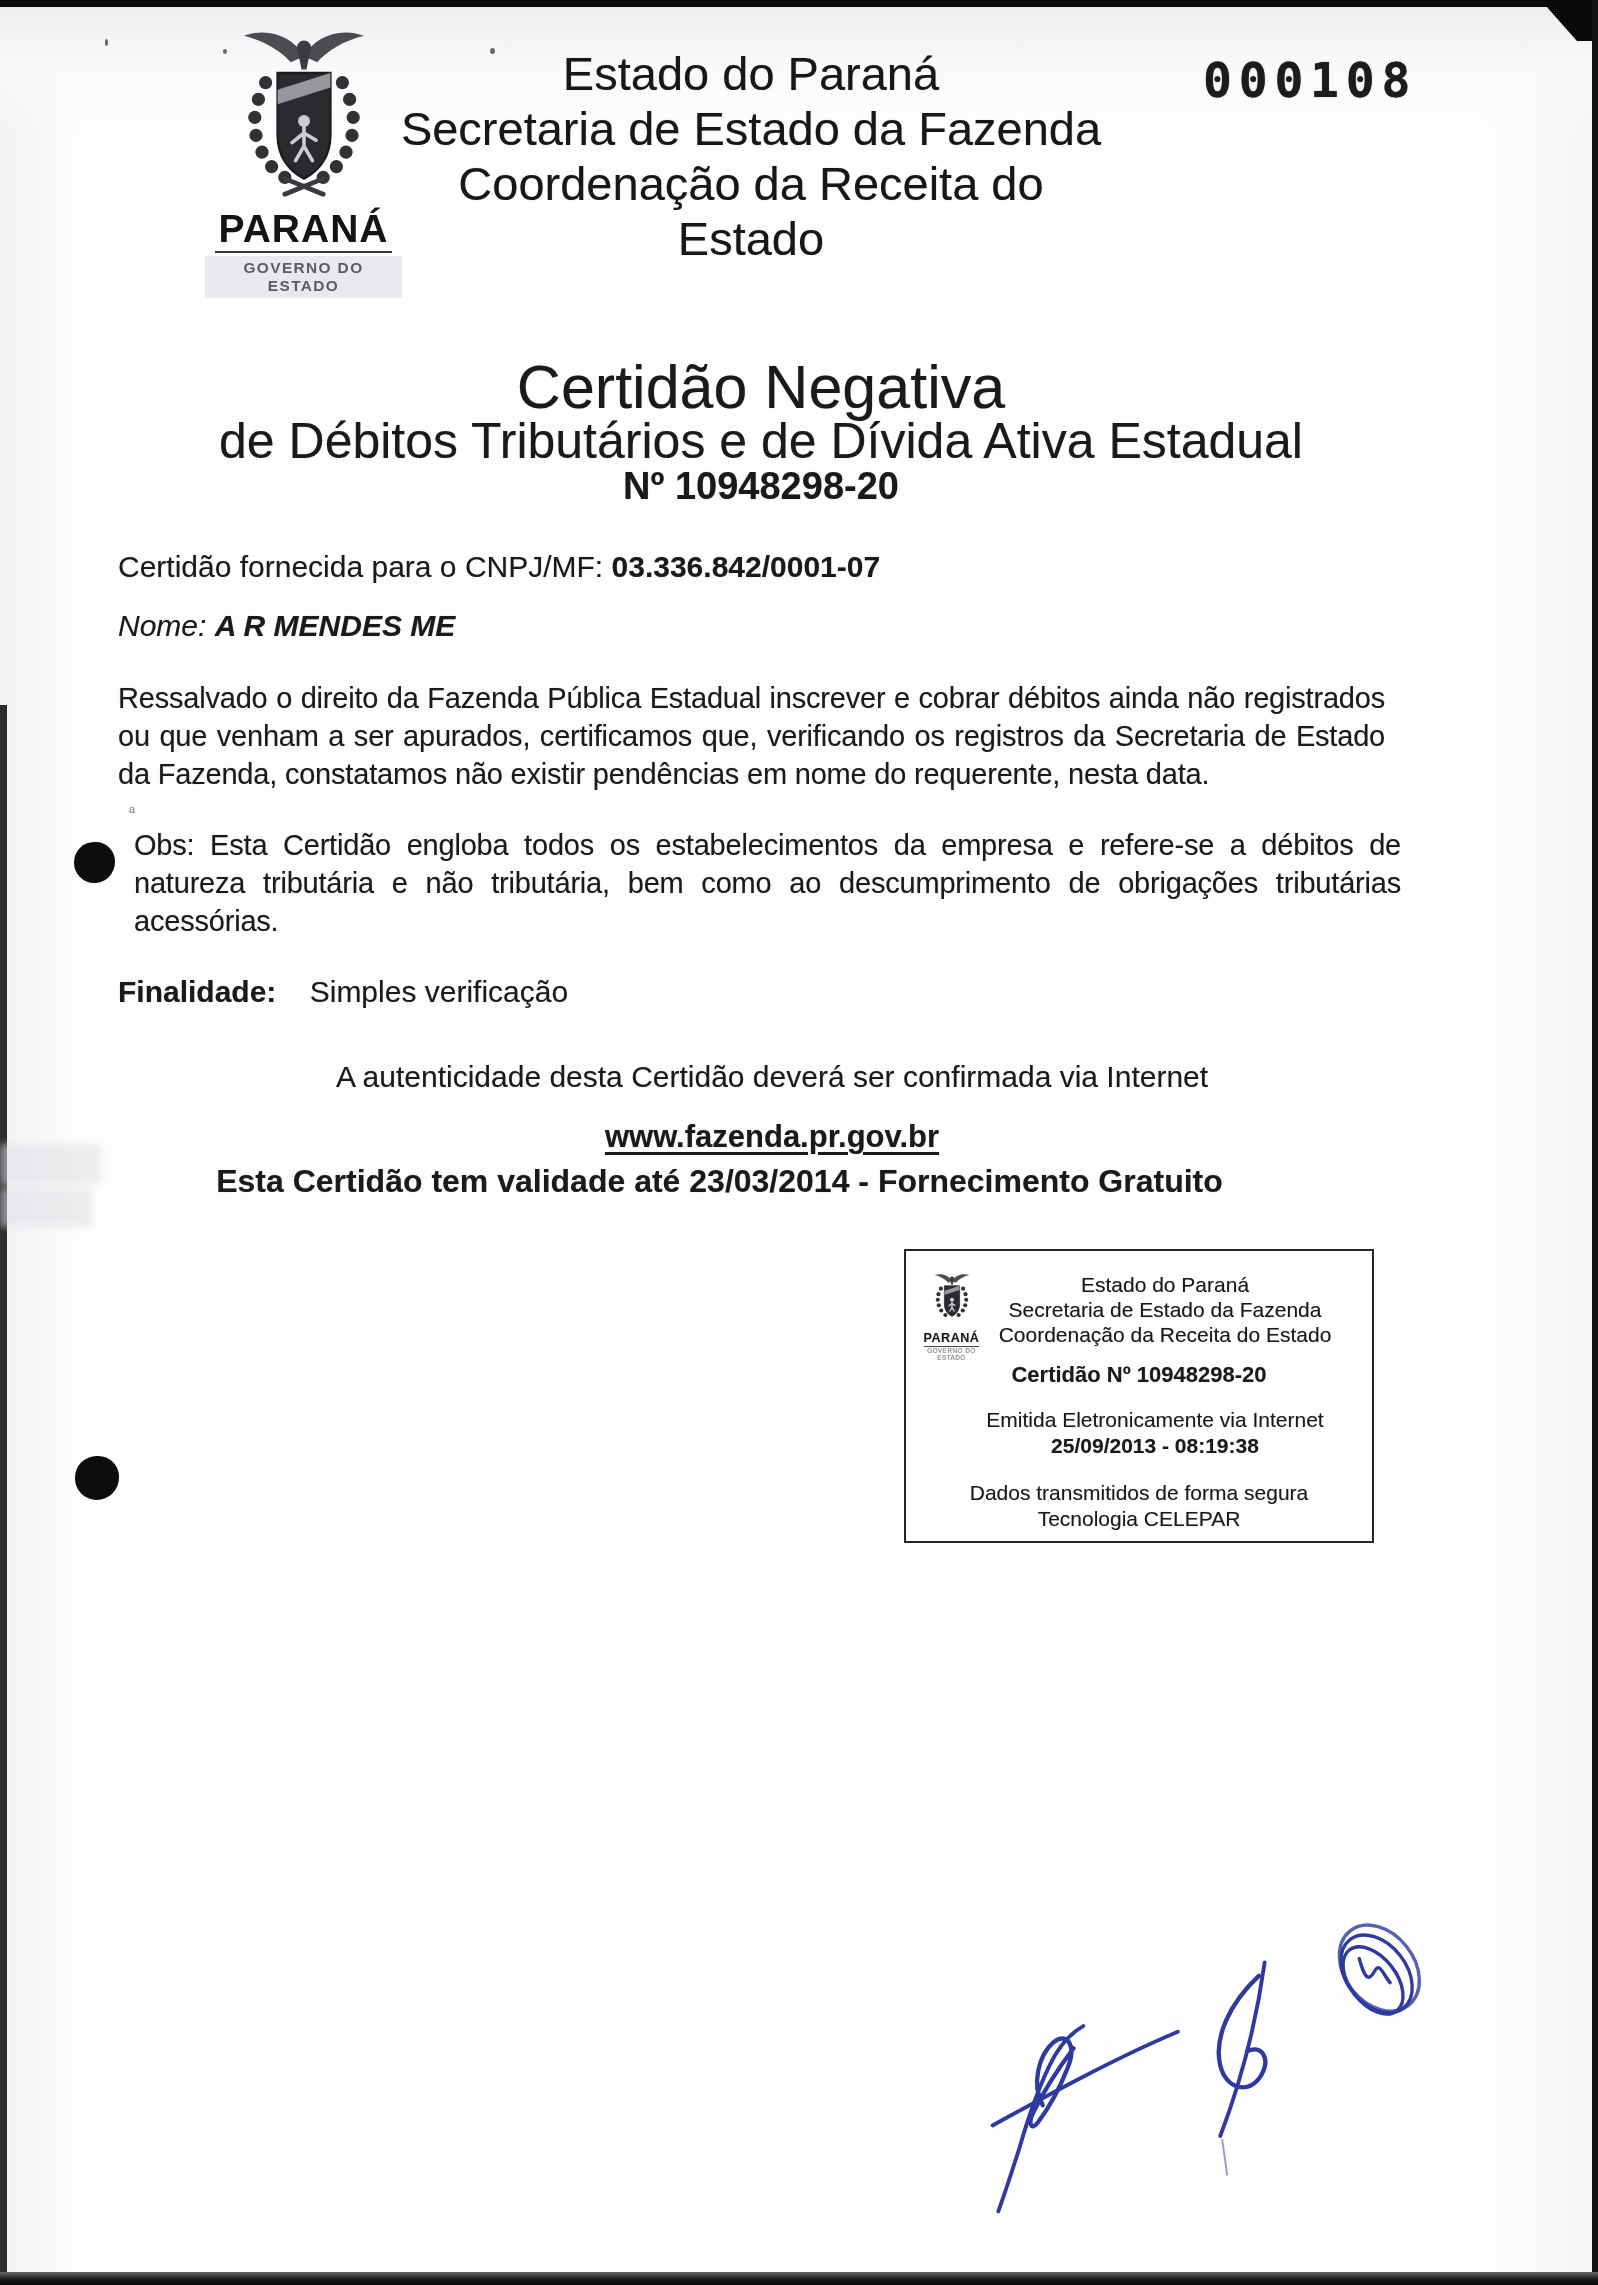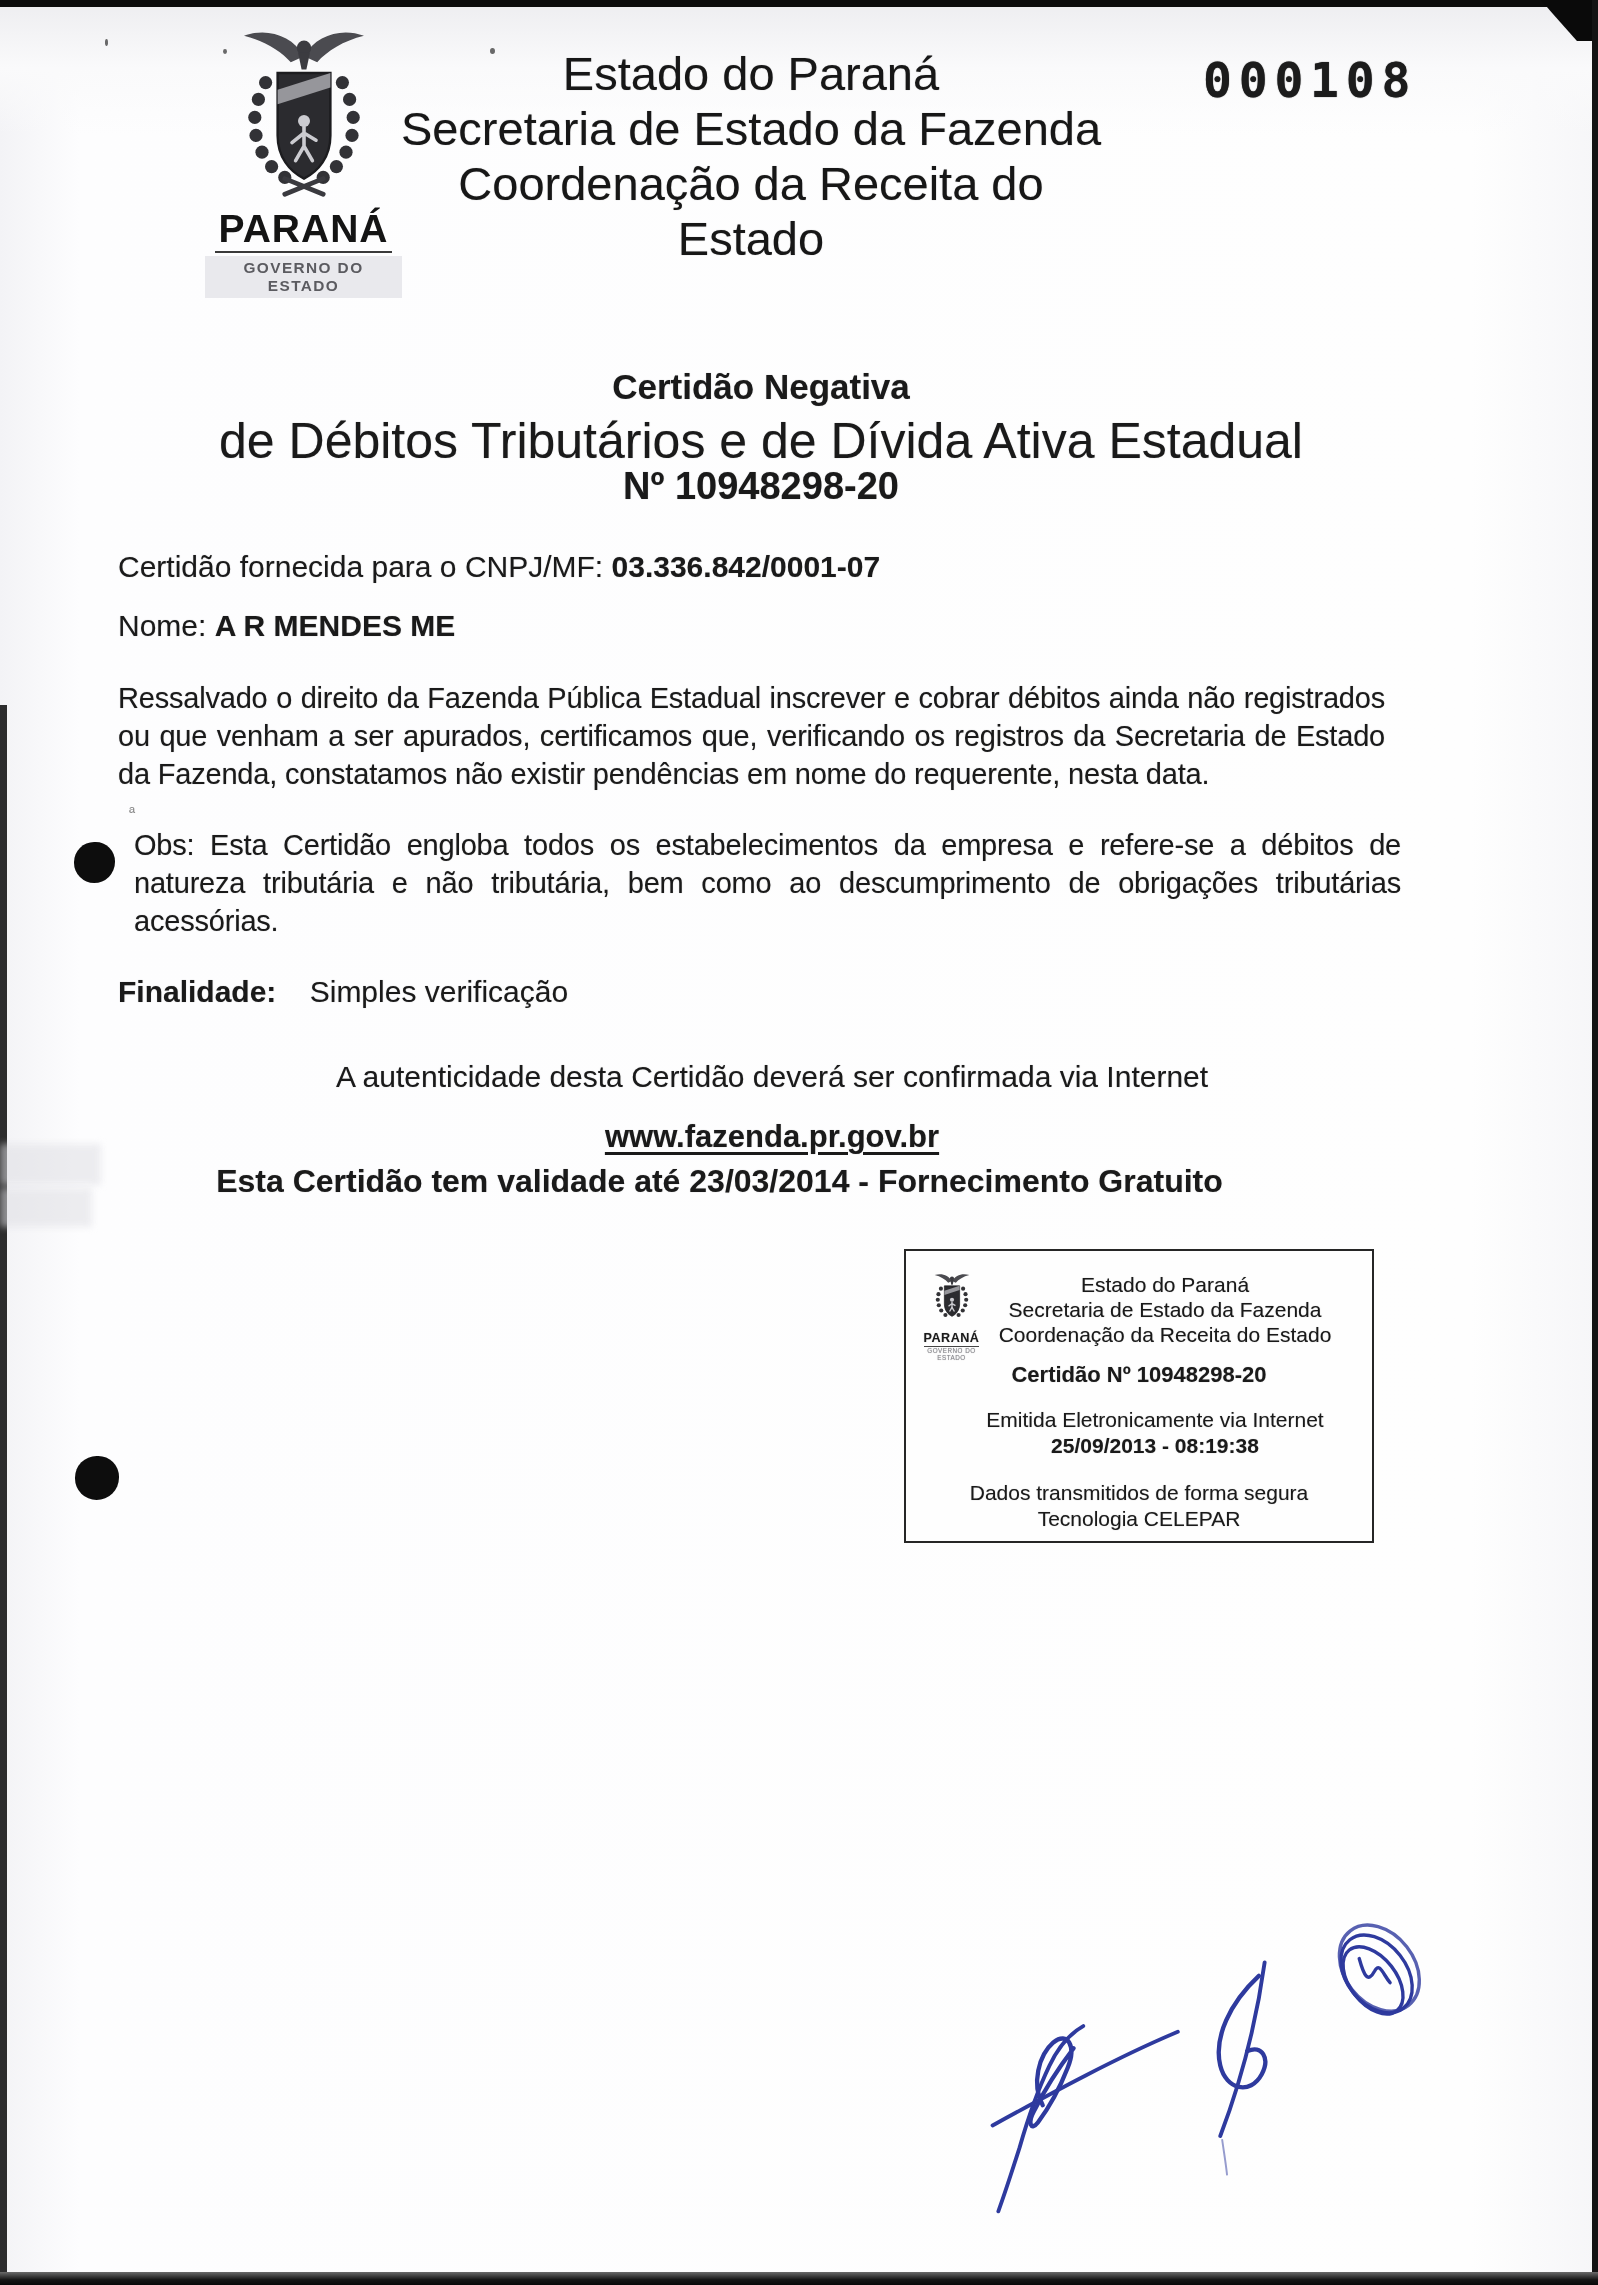--- a/index.html
+++ b/index.html
@@ -26,21 +26,21 @@
   .logo-block{left:205px;top:25px;width:197px;text-align:center;}
   .logo-wordmark{display:inline-block;font-weight:700;font-size:39px;letter-spacing:1px;color:#141414;
     border-bottom:2.9px solid #3a3a3a;padding:0 3.9px 2.9px 3.9px;line-height:39px;}
   .logo-subtitle{margin-top:2.9px;font-size:15.4px;letter-spacing:1.4px;color:#5b5b60;background:#e9e9ed;
     padding:2.9px 1.9px;font-variant:small-caps;font-weight:700;}
   .org-lines{left:394px;top:46px;width:714px;text-align:center;font-size:47px;line-height:55px;color:#171717;}
   .page-stamp{left:1203px;top:52px;font-family:"DejaVu Sans Mono", monospace;font-size:48px;font-weight:700;
     letter-spacing:6.8px;color:#1c1c1c;text-shadow:0 0 1px #333;}
   
   .title-block{left:124px;top:357px;width:1274px;text-align:center;}
-  .title-main{font-size:35px;font-weight:700;line-height:60px;}
+  .title-main{font-size:61px;font-weight:400;line-height:60px;}
   .title-sub{font-size:50px;line-height:45px;margin-top:1.9px;}
   .title-num{font-size:38px;font-weight:700;line-height:45px;}
   
   .line31{font-size:30px;line-height:37px;}
   .bold{font-weight:700;}
   .jline{width:1267px;font-size:29px;line-height:38px;text-align:justify;text-align-last:justify;letter-spacing:-0.2px;}
   .jline-last{text-align-last:left;}
   .center-col{text-align:center;}
   .auth-url{font-size:31px;font-weight:700;text-decoration:underline;text-decoration-thickness:2.9px;text-underline-offset:4.8px;}
   .validity{font-size:32px;font-weight:700;}
@@ -116,21 +116,21 @@
   <div class="abs title-block doc">
     <div class="title-main">Certidão Negativa</div>
     <div class="title-sub">de Débitos Tributários e de Dívida Ativa Estadual</div>
     <div class="title-num">Nº 10948298-20</div>
   </div>
 
   <div class="abs line31 doc" style="left:118px;top:548px;">
     <span>Certidão fornecida para o CNPJ/MF:</span>
     <span class="bold">03.336.842/0001-07</span>
   </div>
-  <div class="abs line31 doc" style="left:118px;top:607px;">
+  <div class="abs line31 doc" style="left:118px;top:607px;font-style:italic;">
     <span>Nome:</span>
     <span class="bold">A R MENDES ME</span>
   </div>
 
   <div class="abs doc" style="left:118px;top:679px;">
     <div class="jline">Ressalvado o direito da Fazenda Pública Estadual inscrever e cobrar débitos ainda não registrados</div>
     <div class="jline">ou que venham a ser apurados, certificamos que, verificando os registros da Secretaria de Estado</div>
     <div class="jline jline-last">da Fazenda, constatamos não existir pendências em nome do requerente, nesta data.</div>
   </div>
 

